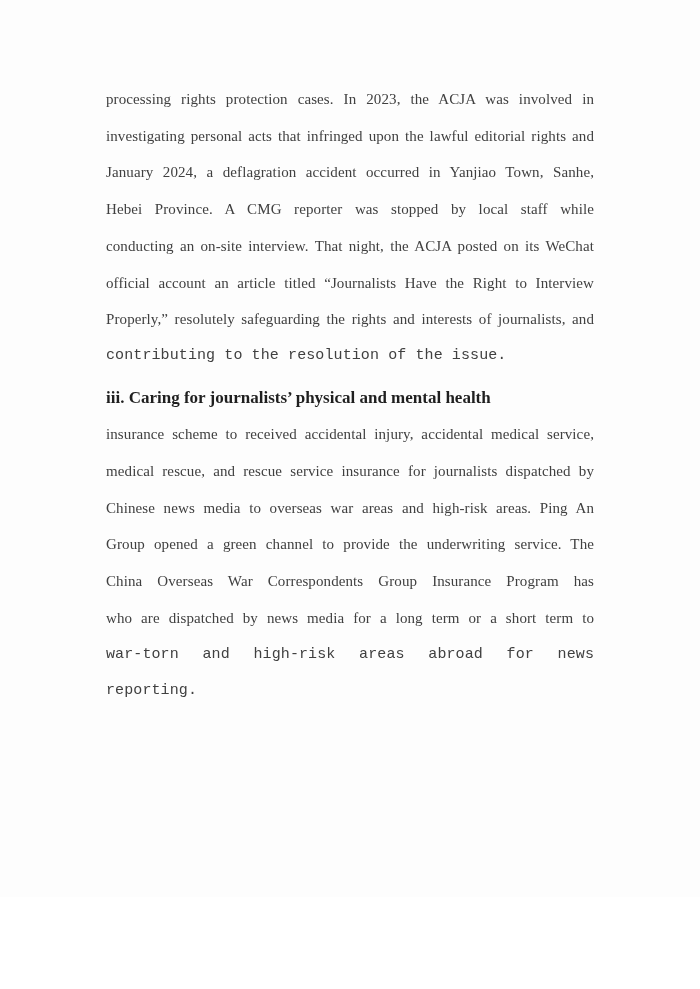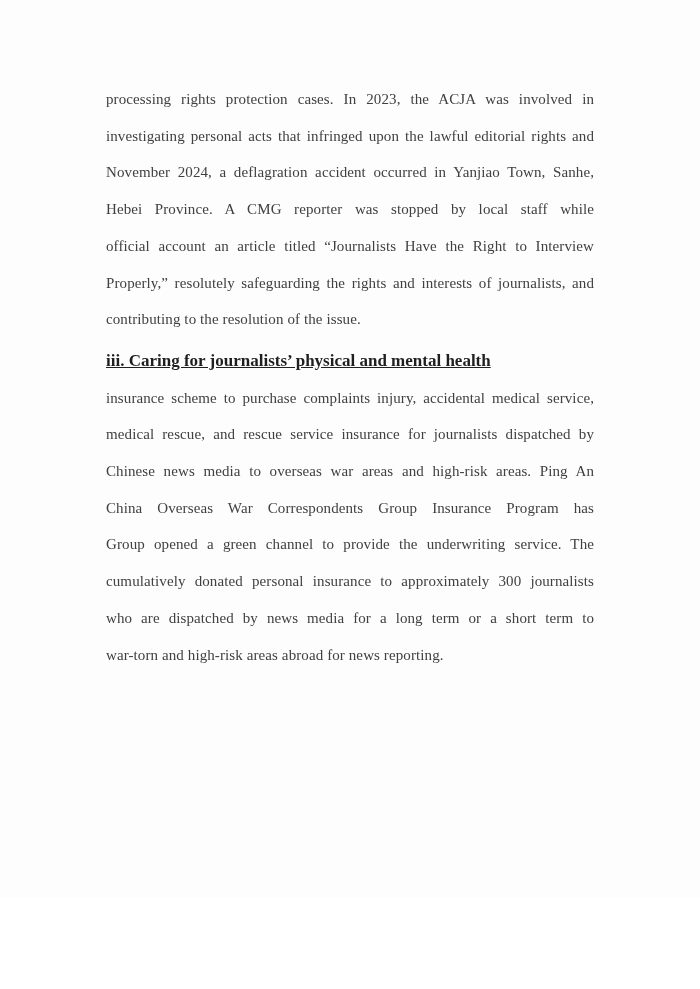--- a/index.html
+++ b/index.html
@@ -24,67 +24,67 @@
   .line {
     font-size: 15px;
     line-height: 36.7px;
     text-align: justify;
     text-align-last: justify;
     white-space: normal;
     letter-spacing: 0.1px;
   }
   .line.last {
     text-align-last: left;
+    font-family: Liberation Mono, monospace;
   }
   .line.indent {
     text-indent: 29px;
   }
   .heading {
     margin: 5px 0 0 0;
     font-size: 17px;
     font-weight: bold;
     line-height: 36.7px;
     color: #1f1f1f;
     text-align: left;
-    text-decoration: underline;
   }
   .footer {
     position: absolute;
     left: 0;
     right: 0;
     top: 896px;
     text-align: center;
     font-size: 13px;
     line-height: 18px;
     color: #ef4444;
   }
 </style>
 </head>
 <body>
 
 <div class="page">
 
   <div class="para">
     <div class="line">processing rights protection cases. In 2023, the ACJA was involved in</div>
     <div class="line">investigating personal acts that infringed upon the lawful editorial rights and</div>
-    <div class="line">November 2024, a deflagration accident occurred in Yanjiao Town, Sanhe,</div>
+    <div class="line">January 2024, a deflagration accident occurred in Yanjiao Town, Sanhe,</div>
     <div class="line">Hebei Province. A CMG reporter was stopped by local staff while</div>
+    <div class="line">conducting an on-site interview. That night, the ACJA posted on its WeChat</div>
     <div class="line">official account an article titled “Journalists Have the Right to Interview</div>
     <div class="line">Properly,” resolutely safeguarding the rights and interests of journalists, and</div>
     <div class="line last">contributing to the resolution of the issue.</div>
   </div>
 
   <h2 class="heading">iii. Caring for journalists’ physical and mental health</h2>
 
   <div class="para">
-    <div class="line">insurance scheme to purchase complaints injury, accidental medical service,</div>
+    <div class="line">insurance scheme to received accidental injury, accidental medical service,</div>
     <div class="line">medical rescue, and rescue service insurance for journalists dispatched by</div>
     <div class="line">Chinese news media to overseas war areas and high-risk areas. Ping An</div>
+    <div class="line">Group opened a green channel to provide the underwriting service. The</div>
     <div class="line">China Overseas War Correspondents Group Insurance Program has</div>
-    <div class="line">Group opened a green channel to provide the underwriting service. The</div>
-    <div class="line">cumulatively donated personal insurance to approximately 300 journalists</div>
     <div class="line">who are dispatched by news media for a long term or a short term to</div>
     <div class="line last">war-torn and high-risk areas abroad for news reporting.</div>
   </div>
 
   <div class="footer">48</div>
 
 </div>
 
 </body></html>

